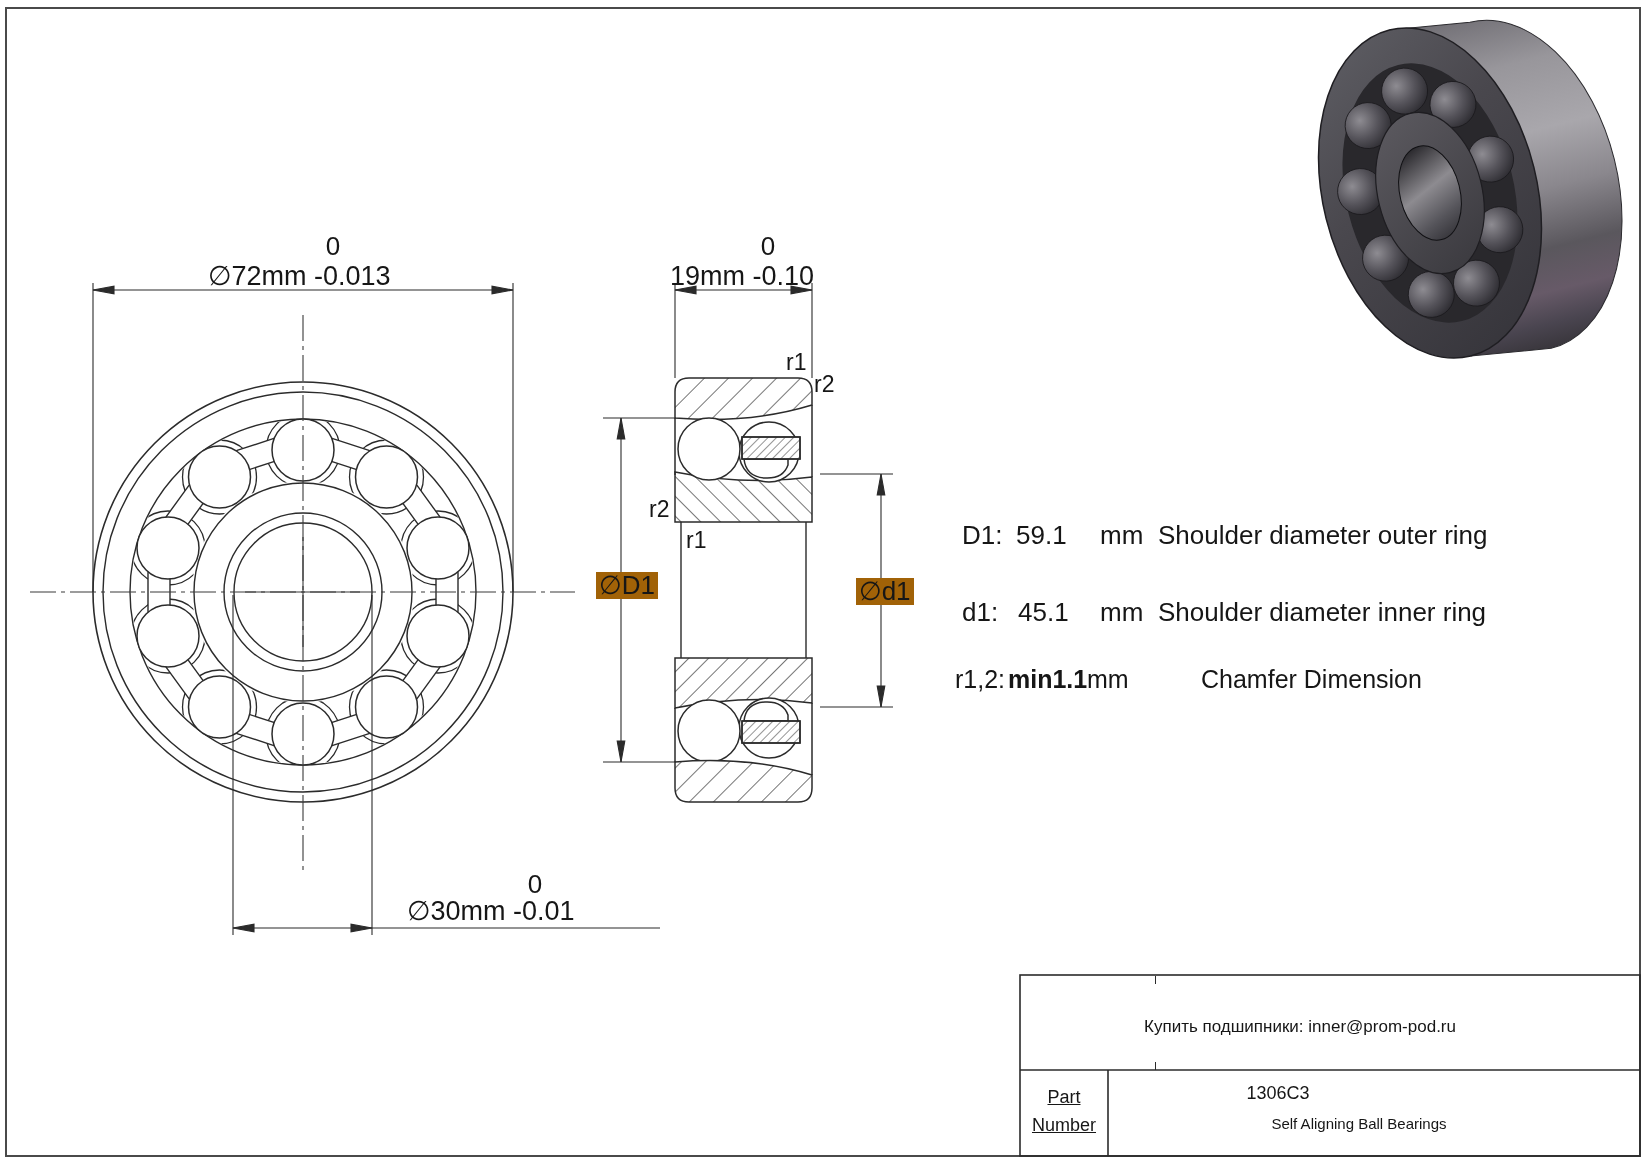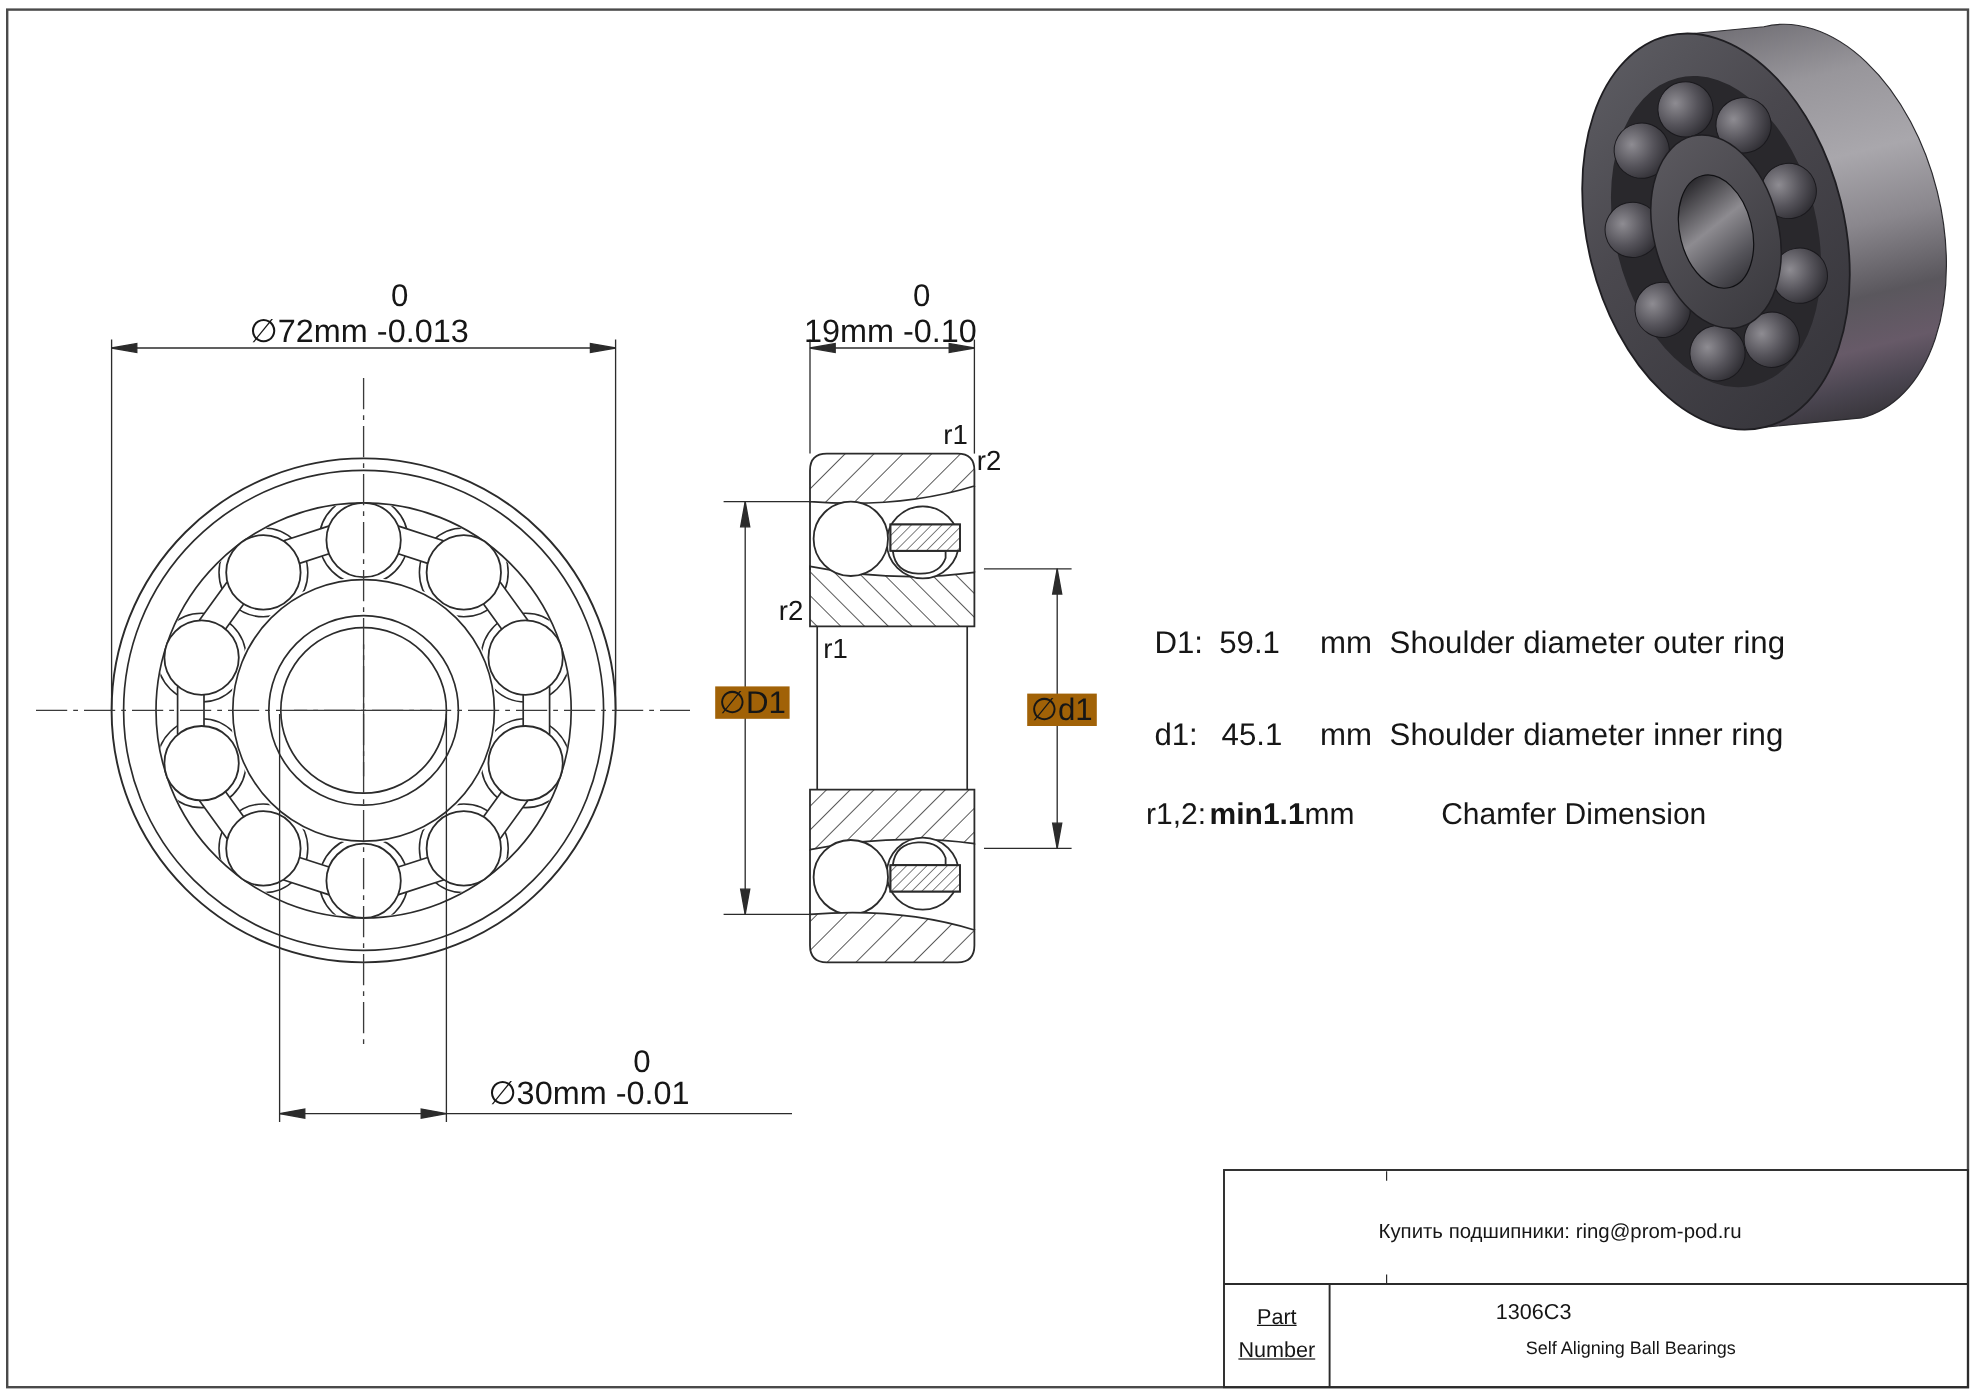--- a/index.html
+++ b/index.html
@@ -259,19 +259,19 @@
     <span class="txt spec" style="left:1100px;top:599px;">mm</span>
     <span class="txt spec" style="left:1158px;top:599px;">Shoulder diameter inner ring</span>
   </div>
   <div>
     <span class="txt spec3" style="left:955px;top:666px;">r1,2:</span>
     <span class="txt spec3" style="left:1008px;top:666px;font-weight:bold;">min1.1</span>
     <span class="txt spec3" style="left:1087px;top:666px;">mm</span>
     <span class="txt spec3" style="left:1201px;top:666px;">Chamfer Dimension</span>
   </div>
 
-  <div class="txt tb-contact" style="left:1020px;top:1018px;">Купить подшипники: ring@prom-pod.ru</div>
+  <div class="txt tb-contact" style="left:1020px;top:1018px;">Купить подшипники: inner@prom-pod.ru</div>
   <div class="txt tb-part" style="left:1020px;top:1088px;">Part</div>
   <div class="txt tb-part" style="left:1020px;top:1116px;">Number</div>
   <div class="txt tb-num" style="left:1043px;top:1084px;">1306C3</div>
   <div class="txt tb-type" style="left:1108px;top:1116px;margin-left:16px;">Self Aligning Ball Bearings</div>
 
 </div>
 
 </body></html>

